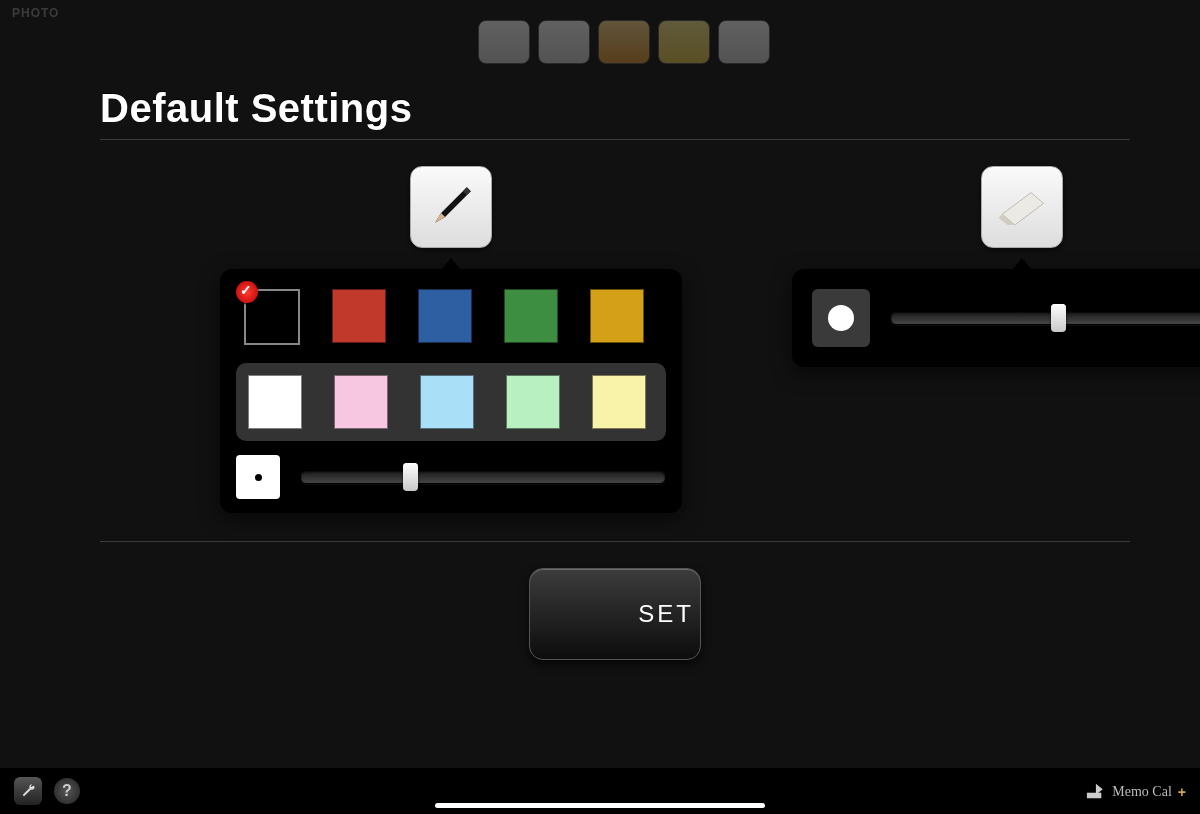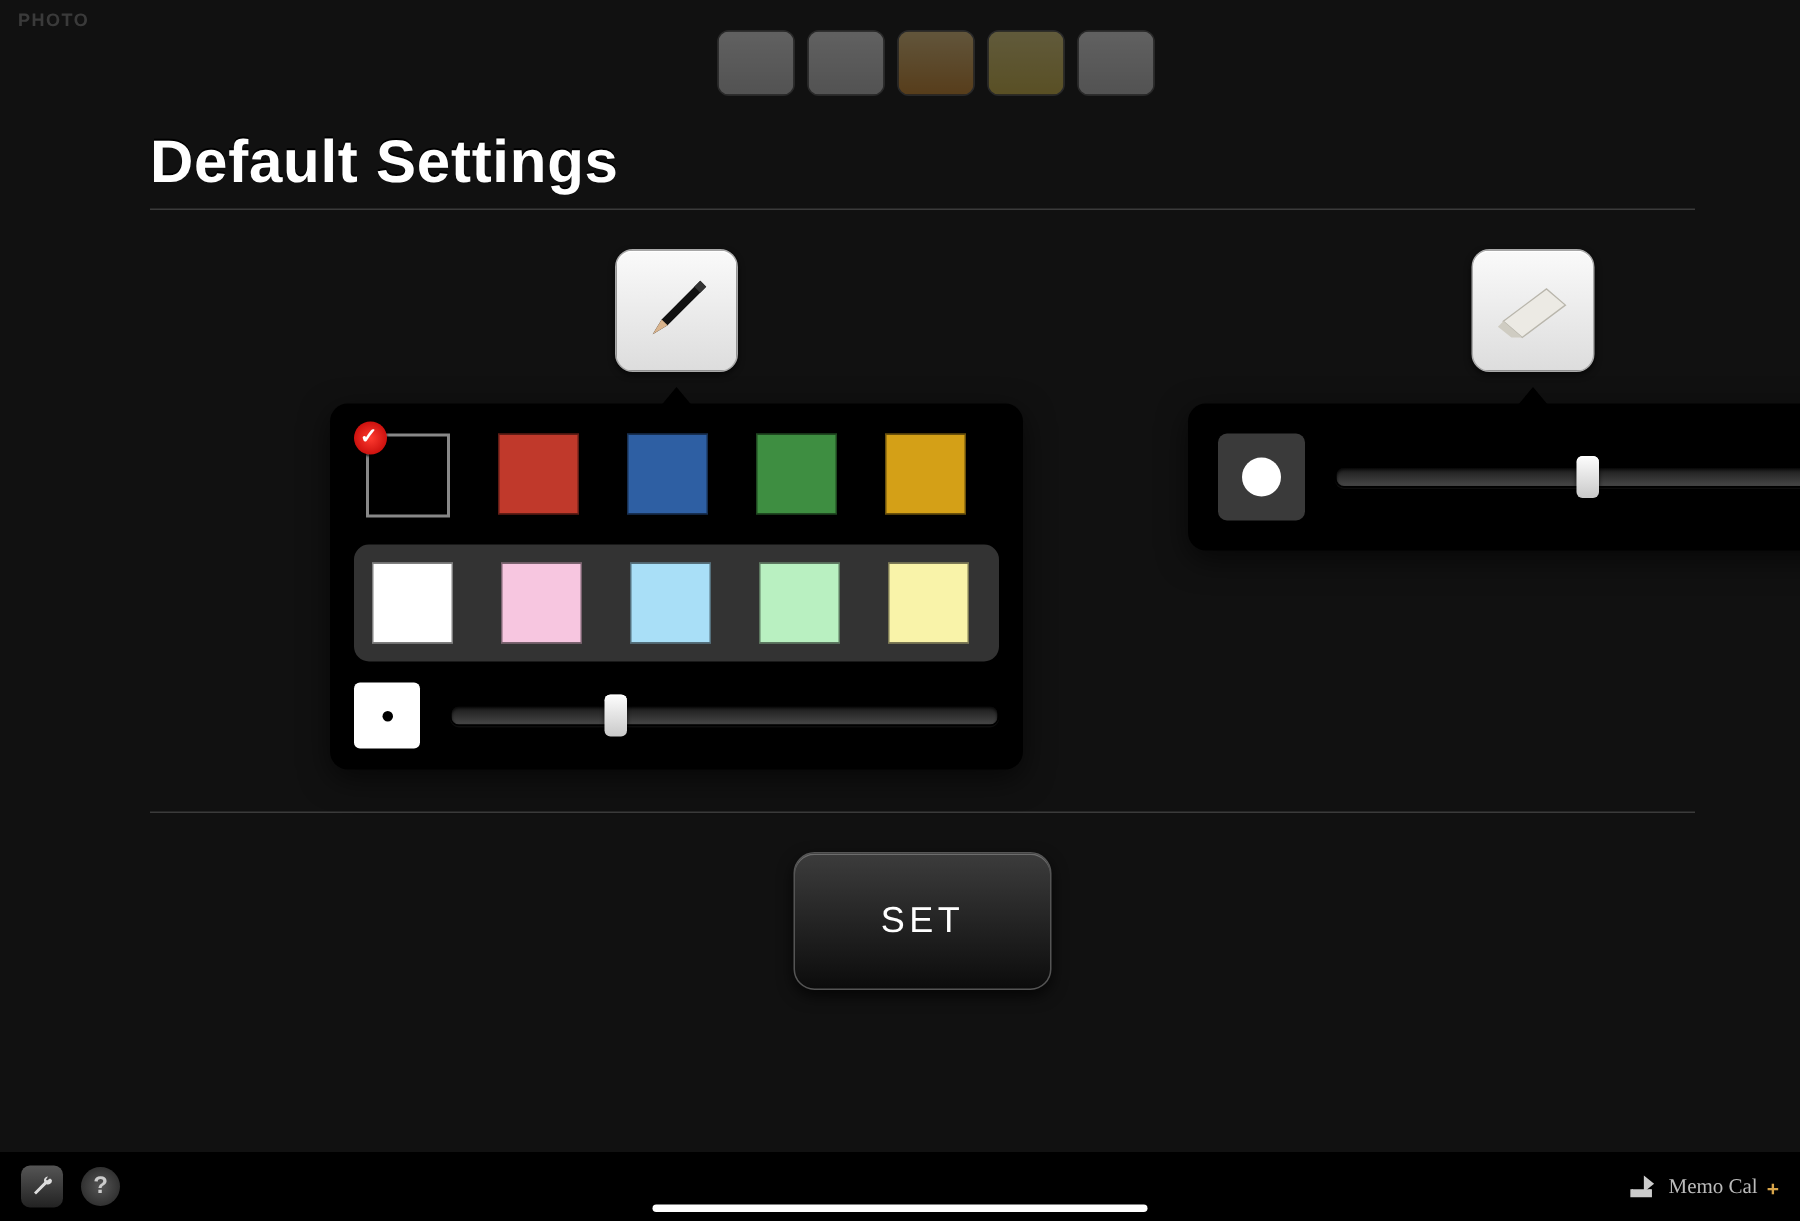--- a/index.html
+++ b/index.html
@@ -49,21 +49,21 @@
   .size-row{display:flex;align-items:center;gap:20px;margin-top:14px;}
   .size-preview{width:44px;height:44px;background:#fff;border-radius:4px;display:flex;align-items:center;justify-content:center;}
   .dot{border-radius:50%;background:#000;}
   .dot.small{width:7px;height:7px;}
   .dot.big{width:26px;height:26px;background:#fff;}
   .size-preview.dark{background:#3a3a3a;width:58px;height:58px;border-radius:6px;}
 
   .slider{flex:1;height:12px;position:relative;border-radius:6px;background:linear-gradient(#1a1a1a,#474747);border:1px solid #000;box-shadow:inset 0 1px 2px rgba(0,0,0,0.8),0 1px 0 rgba(255,255,255,0.05);}
   .thumb{position:absolute;top:-8px;width:15px;height:28px;border-radius:4px;background:linear-gradient(#fdfdfd,#c9c9c9);box-shadow:0 1px 3px rgba(0,0,0,0.7),inset 0 1px 0 #fff;}
 
-  .set-btn{display:block;margin:22px auto 0;width:172px;height:92px;border-radius:14px;background:linear-gradient(#3c3c3c,#0c0c0c);border:1px solid #555;box-shadow:inset 0 1px 0 rgba(255,255,255,0.25),0 4px 10px rgba(0,0,0,0.7);color:#fff;font-size:24px;letter-spacing:3px;font-weight:500;}
+  .set-btn{display:block;margin:22px auto 0;width:172px;height:92px;border-radius:14px;background:linear-gradient(#3c3c3c,#0c0c0c);border:1px solid #555;box-shadow:inset 0 1px 0 rgba(255,255,255,0.25),0 4px 10px rgba(0,0,0,0.7);color:#fff;font-size:24px;letter-spacing:3px;font-weight:500;text-align:right;}
 
   
   .pencil{width:56px;height:56px;transform:rotate(45deg);}
   .eraser{width:54px;height:40px;}
 </style>
 </head>
 <body>
 
 <div class="app">
   <div class="dim"></div>

